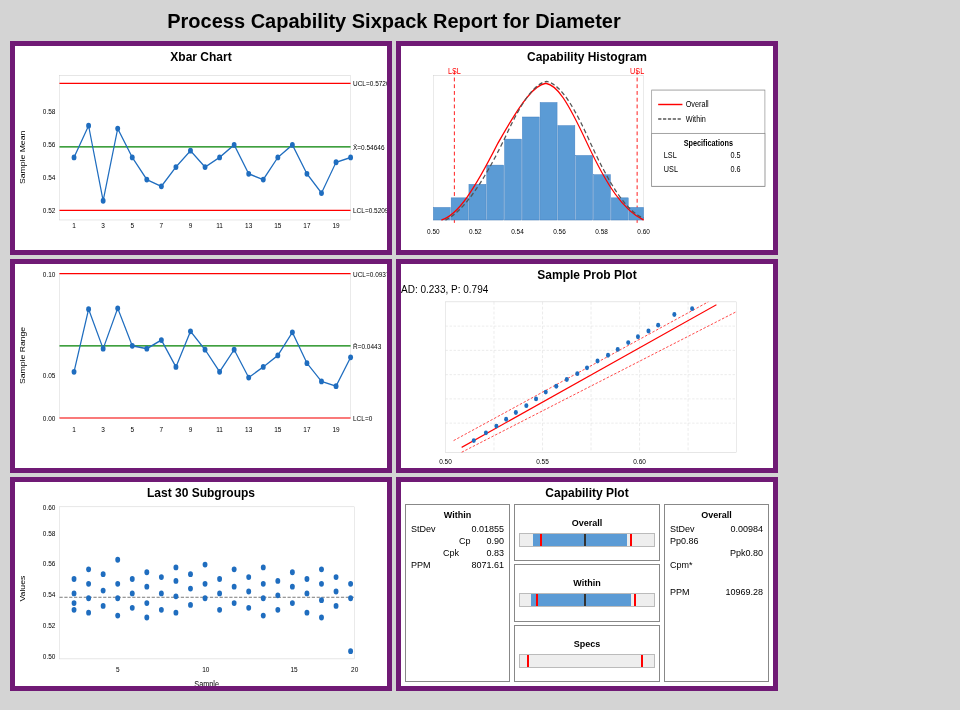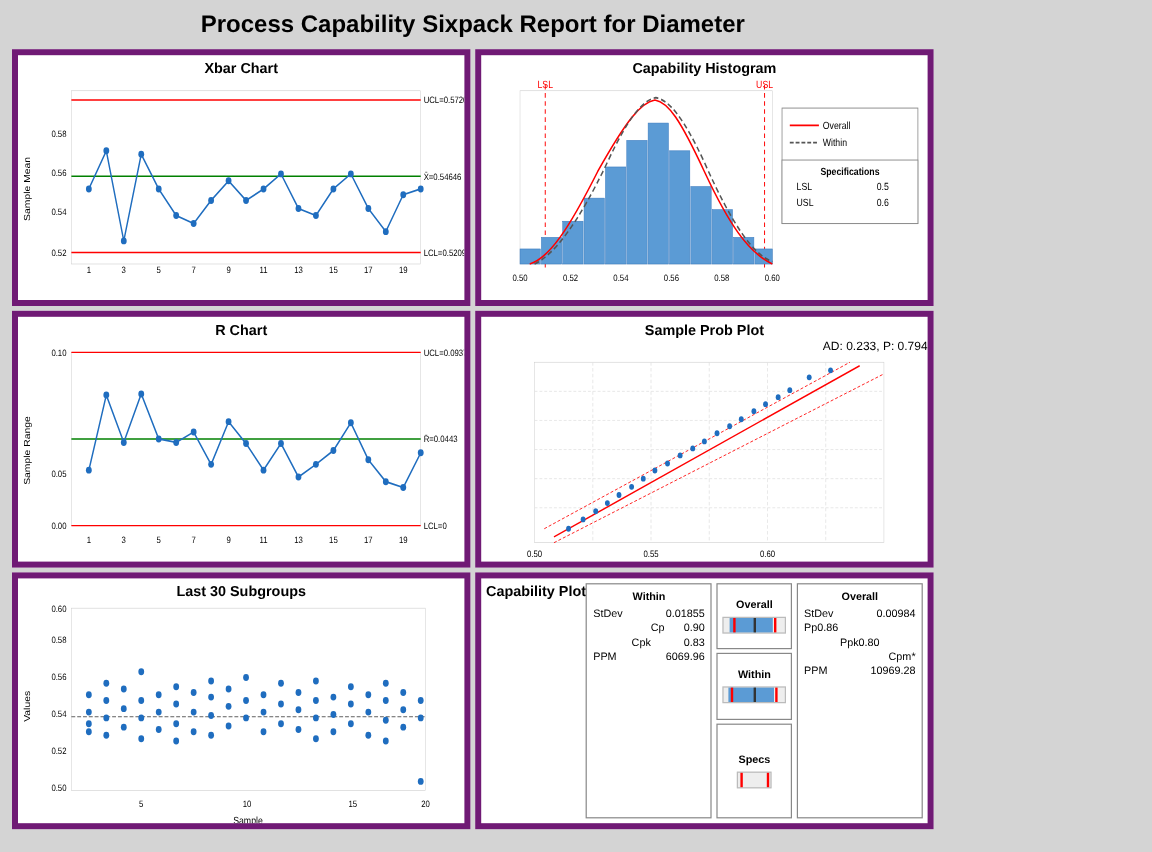--- a/index.html
+++ b/index.html
@@ -37,21 +37,21 @@
       overflow: hidden;
     }
     .chart-title {
       text-align: center;
       font-size: 12px;
       font-weight: bold;
       color: #000;
       padding: 4px 0 2px 0;
     }
     .chart-subtitle {
-      text-align: right;
+      text-align: left;
       font-size: 10px;
       color: #000;
       margin-bottom: 2px;
     }
     svg { display: block; }
     .cap-title {
       text-align: center;
       font-size: 12px;
       font-weight: bold;
       margin-bottom: 4px;
@@ -194,21 +194,20 @@
         <rect x="310" y="70" width="140" height="55" fill="white" stroke="#888" stroke-width="0.8"></rect>
         <text x="380" y="83" font-size="9" fill="#000" text-anchor="middle" font-weight="bold">Specifications</text>
         <text x="325" y="96" font-size="9" fill="#000">LSL</text>
         <text x="420" y="96" font-size="9" fill="#000" text-anchor="end">0.5</text>
         <text x="325" y="110" font-size="9" fill="#000">USL</text>
         <text x="420" y="110" font-size="9" fill="#000" text-anchor="end">0.6</text>
       </svg>
     </div>
 
     <div class="chart-panel">
-      <div class="chart-title">R Chart</div>
       <svg width="100%" height="92%" viewBox="0 0 460 195" preserveAspectRatio="none">
         <rect x="55" y="10" width="360" height="150" fill="white" stroke="#ccc" stroke-width="0.5"></rect>
 
         <line x1="55" y1="10" x2="415" y2="10" stroke="red" stroke-width="1.2"></line>
         <line x1="55" y1="85" x2="415" y2="85" stroke="green" stroke-width="1.2"></line>
         <line x1="55" y1="160" x2="415" y2="160" stroke="red" stroke-width="1.2"></line>
         <text x="418" y="13" font-size="8" fill="#000">UCL=0.0937</text>
         <text x="418" y="88" font-size="8" fill="#000">R̄=0.0443</text>
         <text x="418" y="163" font-size="8" fill="#000">LCL=0</text>
 
@@ -408,41 +407,41 @@
         <circle cx="379" cy="120" r="3" fill="#1f6dbf"></circle>
         <circle cx="397" cy="78" r="3" fill="#1f6dbf"></circle>
         <circle cx="397" cy="93" r="3" fill="#1f6dbf"></circle>
         <circle cx="397" cy="108" r="3" fill="#1f6dbf"></circle>
         <circle cx="415" cy="155" r="3" fill="#1f6dbf"></circle>
         <circle cx="415" cy="85" r="3" fill="#1f6dbf"></circle>
         <circle cx="415" cy="100" r="3" fill="#1f6dbf"></circle>
       </svg>
     </div>
 
-    <div class="chart-panel" style="display:flex;padding:4px;">
+    <div class="chart-panel" style="display:flex;flex-direction:column;padding:4px;">
       <div class="cap-title">Capability Plot</div>
       <div style="display:flex;flex:1;gap:4px;">
 
         <div style="width:105px;border:1px solid #888;padding:5px;font-size:9px;">
           <div style="text-align:center;font-weight:bold;margin-bottom:4px;">Within</div>
           <div style="display:flex;justify-content:space-between;margin-bottom:2px;">
             <span>StDev</span>
             <span>0.01855</span>
           </div>
           <div style="display:flex;justify-content:space-between;margin-bottom:2px;margin-left:48px;">
             <span>Cp</span>
             <span>0.90</span>
           </div>
           <div style="display:flex;justify-content:space-between;margin-bottom:2px;margin-left:32px;">
             <span>Cpk</span>
             <span>0.83</span>
           </div>
           <div style="display:flex;justify-content:space-between;">
             <span>PPM</span>
-            <span>6069.96</span>
+            <span>8071.61</span>
           </div>
         </div>
 
         <div style="flex:1;display:flex;flex-direction:column;gap:3px;">
 
           <div style="border:1px solid #888;padding:4px;flex:1;display:flex;flex-direction:column;justify-content:center;">
             <div style="text-align:center;font-size:9px;font-weight:bold;margin-bottom:5px;">Overall</div>
             <div style="position:relative;height:14px;background:#eee;border:1px solid #bbb;">
               <div style="position:absolute;left:10%;width:70%;height:100%;background:#5b9bd5;"></div>
               <div style="position:absolute;left:15%;top:0;width:2px;height:100%;background:red;"></div>
@@ -454,44 +453,44 @@
           <div style="border:1px solid #888;padding:4px;flex:1;display:flex;flex-direction:column;justify-content:center;">
             <div style="text-align:center;font-size:9px;font-weight:bold;margin-bottom:5px;">Within</div>
             <div style="position:relative;height:14px;background:#eee;border:1px solid #bbb;">
               <div style="position:absolute;left:8%;width:75%;height:100%;background:#5b9bd5;"></div>
               <div style="position:absolute;left:12%;top:0;width:2px;height:100%;background:red;"></div>
               <div style="position:absolute;left:85%;top:0;width:2px;height:100%;background:red;"></div>
               <div style="position:absolute;left:48%;top:0;width:2px;height:100%;background:#333;"></div>
             </div>
           </div>
 
-          <div style="border:1px solid #888;padding:16px;flex:1;display:flex;flex-direction:column;justify-content:center;">
+          <div style="border:1px solid #888;padding:4px;flex:1;display:flex;flex-direction:column;justify-content:center;">
             <div style="text-align:center;font-size:9px;font-weight:bold;margin-bottom:5px;">Specs</div>
             <div style="position:relative;height:14px;background:#eee;border:1px solid #bbb;">
               <div style="position:absolute;left:5%;top:0;width:2px;height:100%;background:red;"></div>
               <div style="position:absolute;left:90%;top:0;width:2px;height:100%;background:red;"></div>
             </div>
           </div>
         </div>
 
         <div style="width:105px;border:1px solid #888;padding:5px;font-size:9px;">
           <div style="text-align:center;font-weight:bold;margin-bottom:4px;">Overall</div>
           <div style="display:flex;justify-content:space-between;margin-bottom:2px;">
             <span>StDev</span>
             <span>0.00984</span>
           </div>
           <div style="display:flex;justify-content:flex-start;margin-bottom:2px;">
             <span>Pp</span>
             <span>0.86</span>
           </div>
-          <div style="display:flex;justify-content:center;margin-bottom:2px;">
+          <div style="display:flex;justify-content:flex-end;margin-bottom:2px;">
             <span>Ppk</span>
             <span>0.80</span>
           </div>
-          <div style="display:flex;justify-content:flex-end;margin-bottom:2px;">
+          <div style="display:flex;justify-content:flex-start;margin-bottom:17px;">
             <span>Cpm</span>
             <span>*</span>
           </div>
           <div style="display:flex;justify-content:space-between;">
             <span>PPM</span>
             <span>10969.28</span>
           </div>
         </div>
       </div>
     </div>

